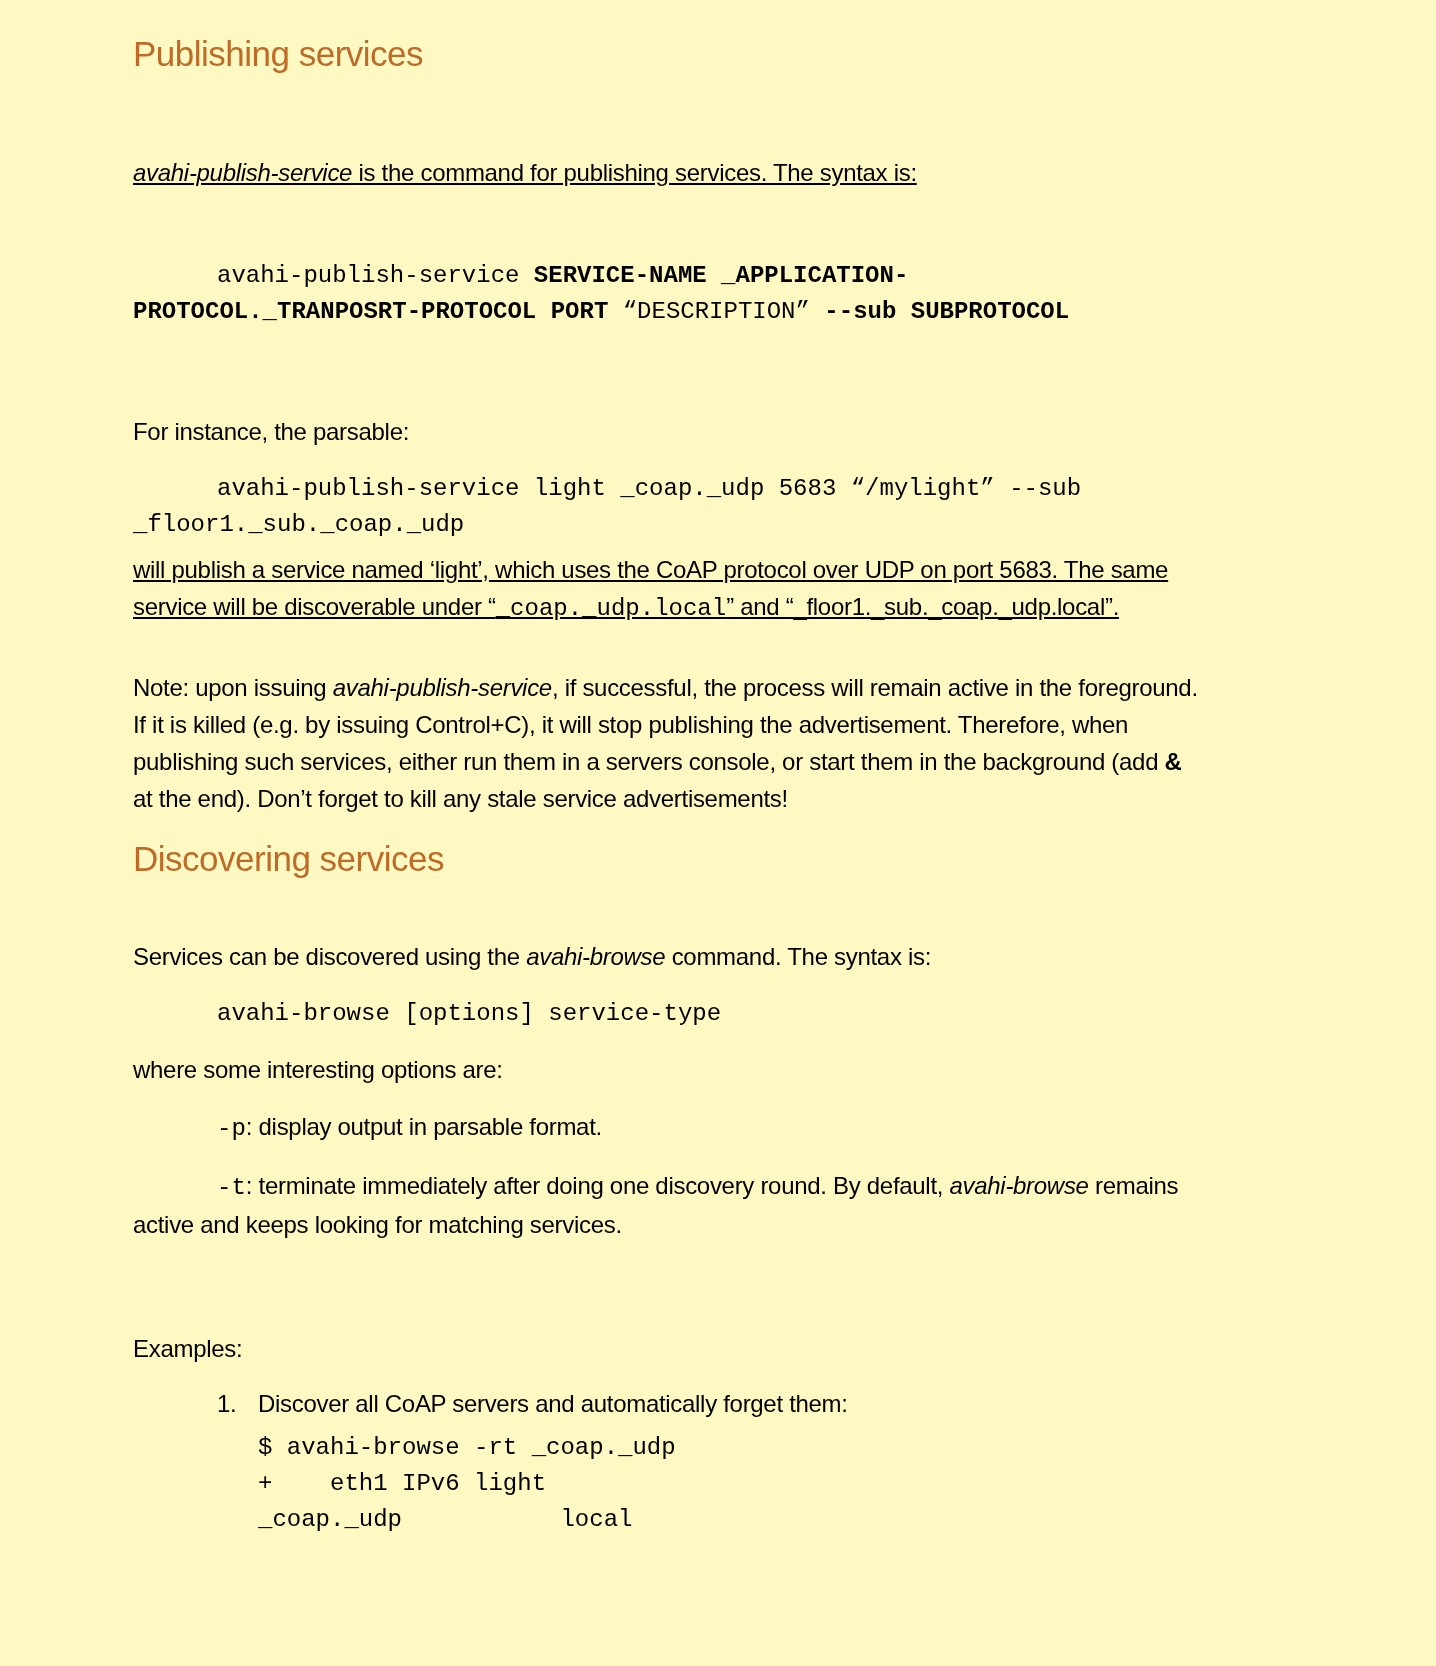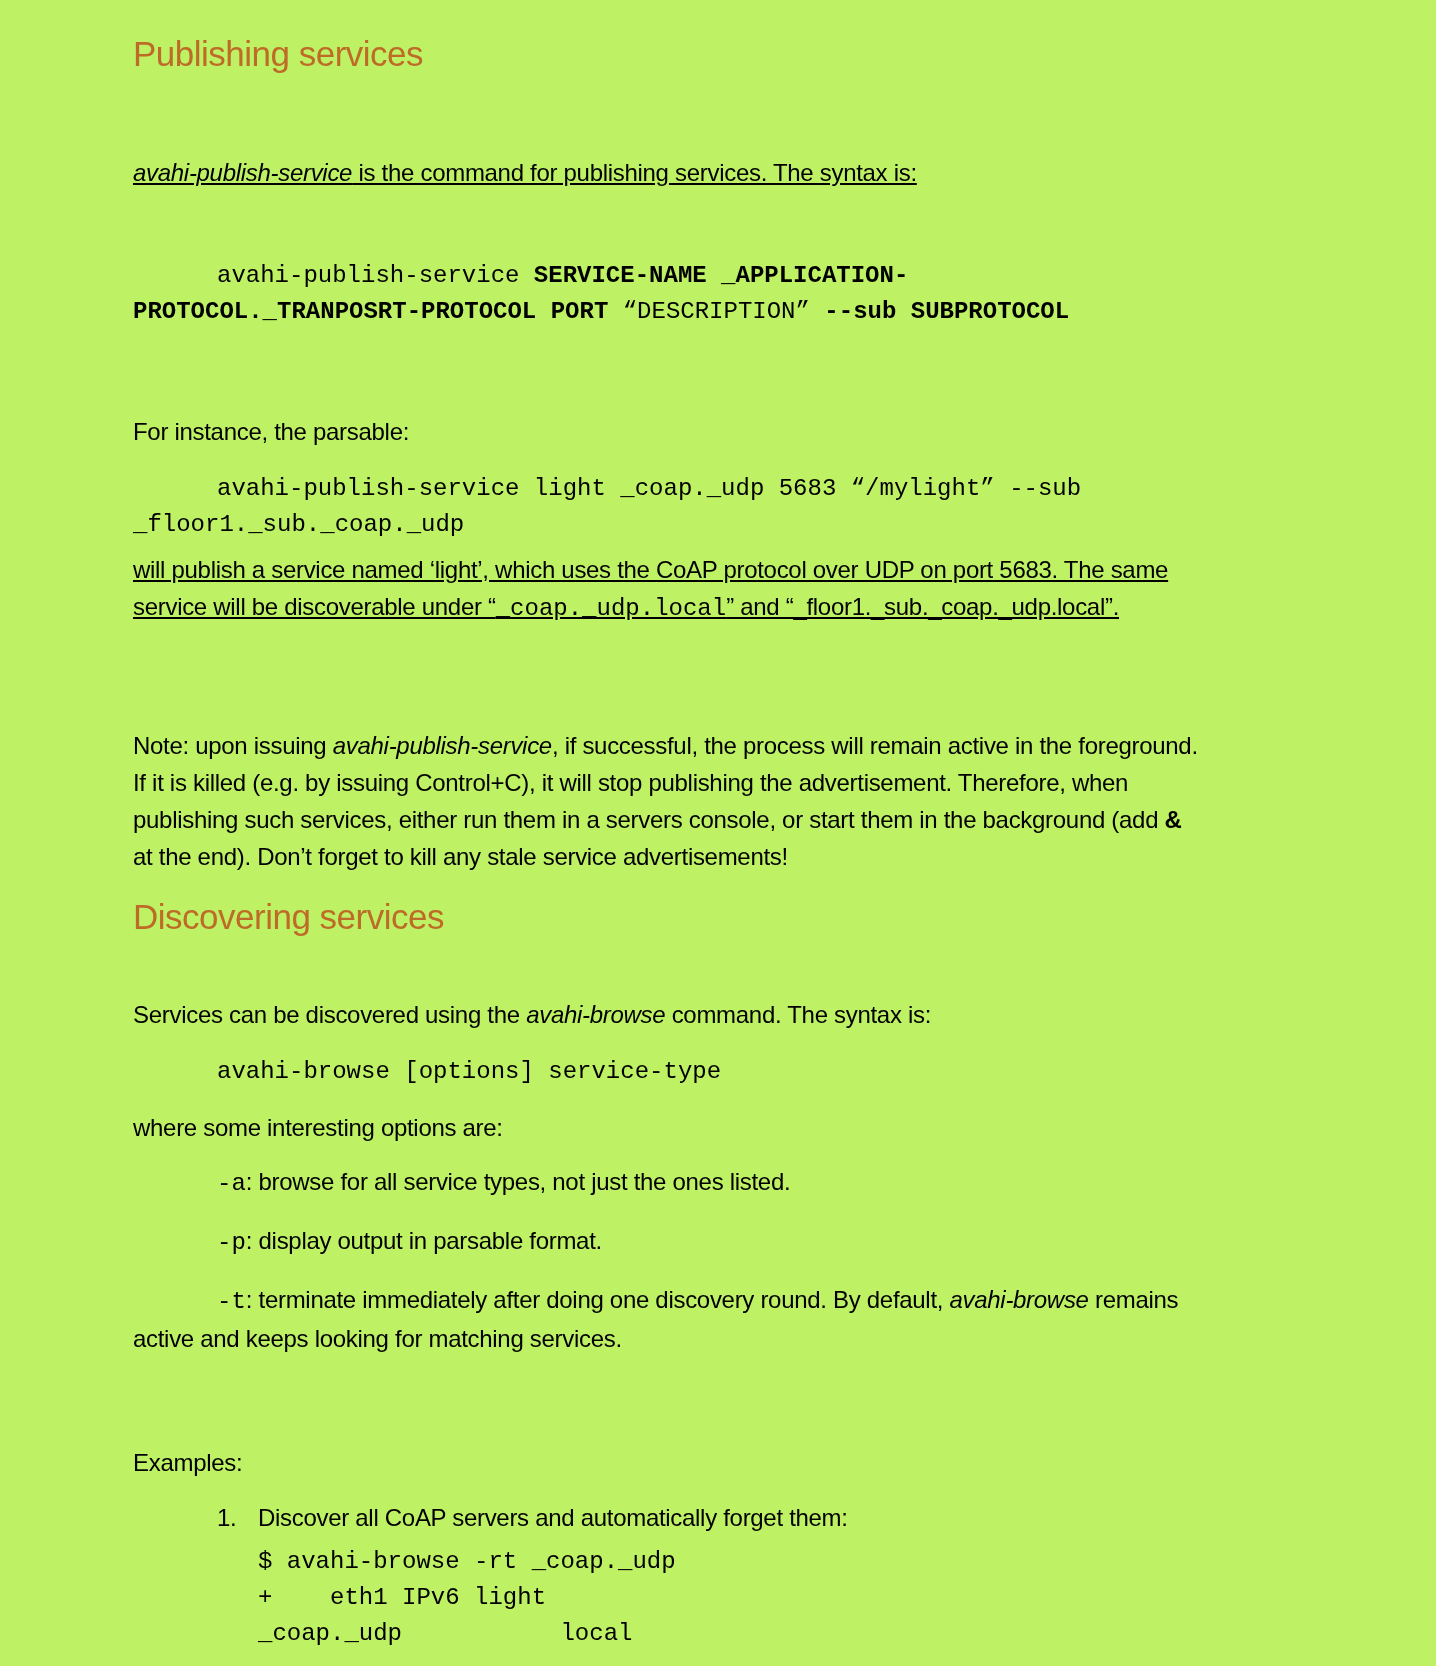--- a/index.html
+++ b/index.html
@@ -46,27 +46,27 @@
   .num { display: inline-block; min-width: 41px; }
   .mt7  { margin-top: 7px; }
   .mt9  { margin-top: 9px; text-decoration: underline; }
   .mt17 { margin-top: 17px; }
   .mt18 { margin-top: 18px; }
   .mt20 { margin-top: 20px; }
   .mt55 { margin-top: 55px; }
   .mt60 { margin-top: 76px; text-decoration: underline; }
   .mt66 { margin-top: 66px; }
   .mt71 { margin-top: 87px; }
-  .mt80 { margin-top: 100px; }
+  .mt80 { margin-top: 42px; }
   .mt84 { margin-top: 84px; }
 </style>
 </head>
 <body>
 
-<div class="page" style="background: #bef264; color: rgb(0, 0, 0);">
+<div class="page" style="background: #fef9c3; color: rgb(0, 0, 0);">
 
   <h1 style="color: rgb(189, 107, 39);">Publishing services</h1>
 
   <div class="block mt60">
       <div class="line"><span class="i">avahi-publish-service</span><span> is the command for publishing services. The syntax is:</span></div>
     </div>
 
   <div class="block code mt66">
       <div class="line indent"><span class="m">avahi-publish-service </span><span class="mb">SERVICE-NAME _APPLICATION-</span></div>
       <div class="line"><span class="mb">PROTOCOL._TRANPOSRT-PROTOCOL PORT </span><span class="m">“DESCRIPTION”</span><span class="mb"> --sub SUBPROTOCOL</span></div>
@@ -100,23 +100,20 @@
     </div>
 
   <div class="block code mt20">
       <div class="line indent"><span class="m">avahi-browse [options] service-type</span></div>
     </div>
 
   <div class="block mt20">
       <div class="line"><span>where some interesting options are:</span></div>
     </div>
 
-  <div class="block mt17">
-      <div class="line indent"><span class="m">-a</span><span>: browse for all service types, not just the ones listed.</span></div>
-    </div>
 
 
   <div class="block mt20">
       <div class="line indent"><span class="m">-p</span><span>: display output in parsable format.</span></div>
     </div>
 
   <div class="block mt20">
       <div class="line indent"><span class="m">-t</span><span>: terminate immediately after doing one discovery round. By default, </span><span class="i">avahi-browse</span><span> remains</span></div>
       <div class="line"><span>active and keeps looking for matching services.</span></div>
     </div>

